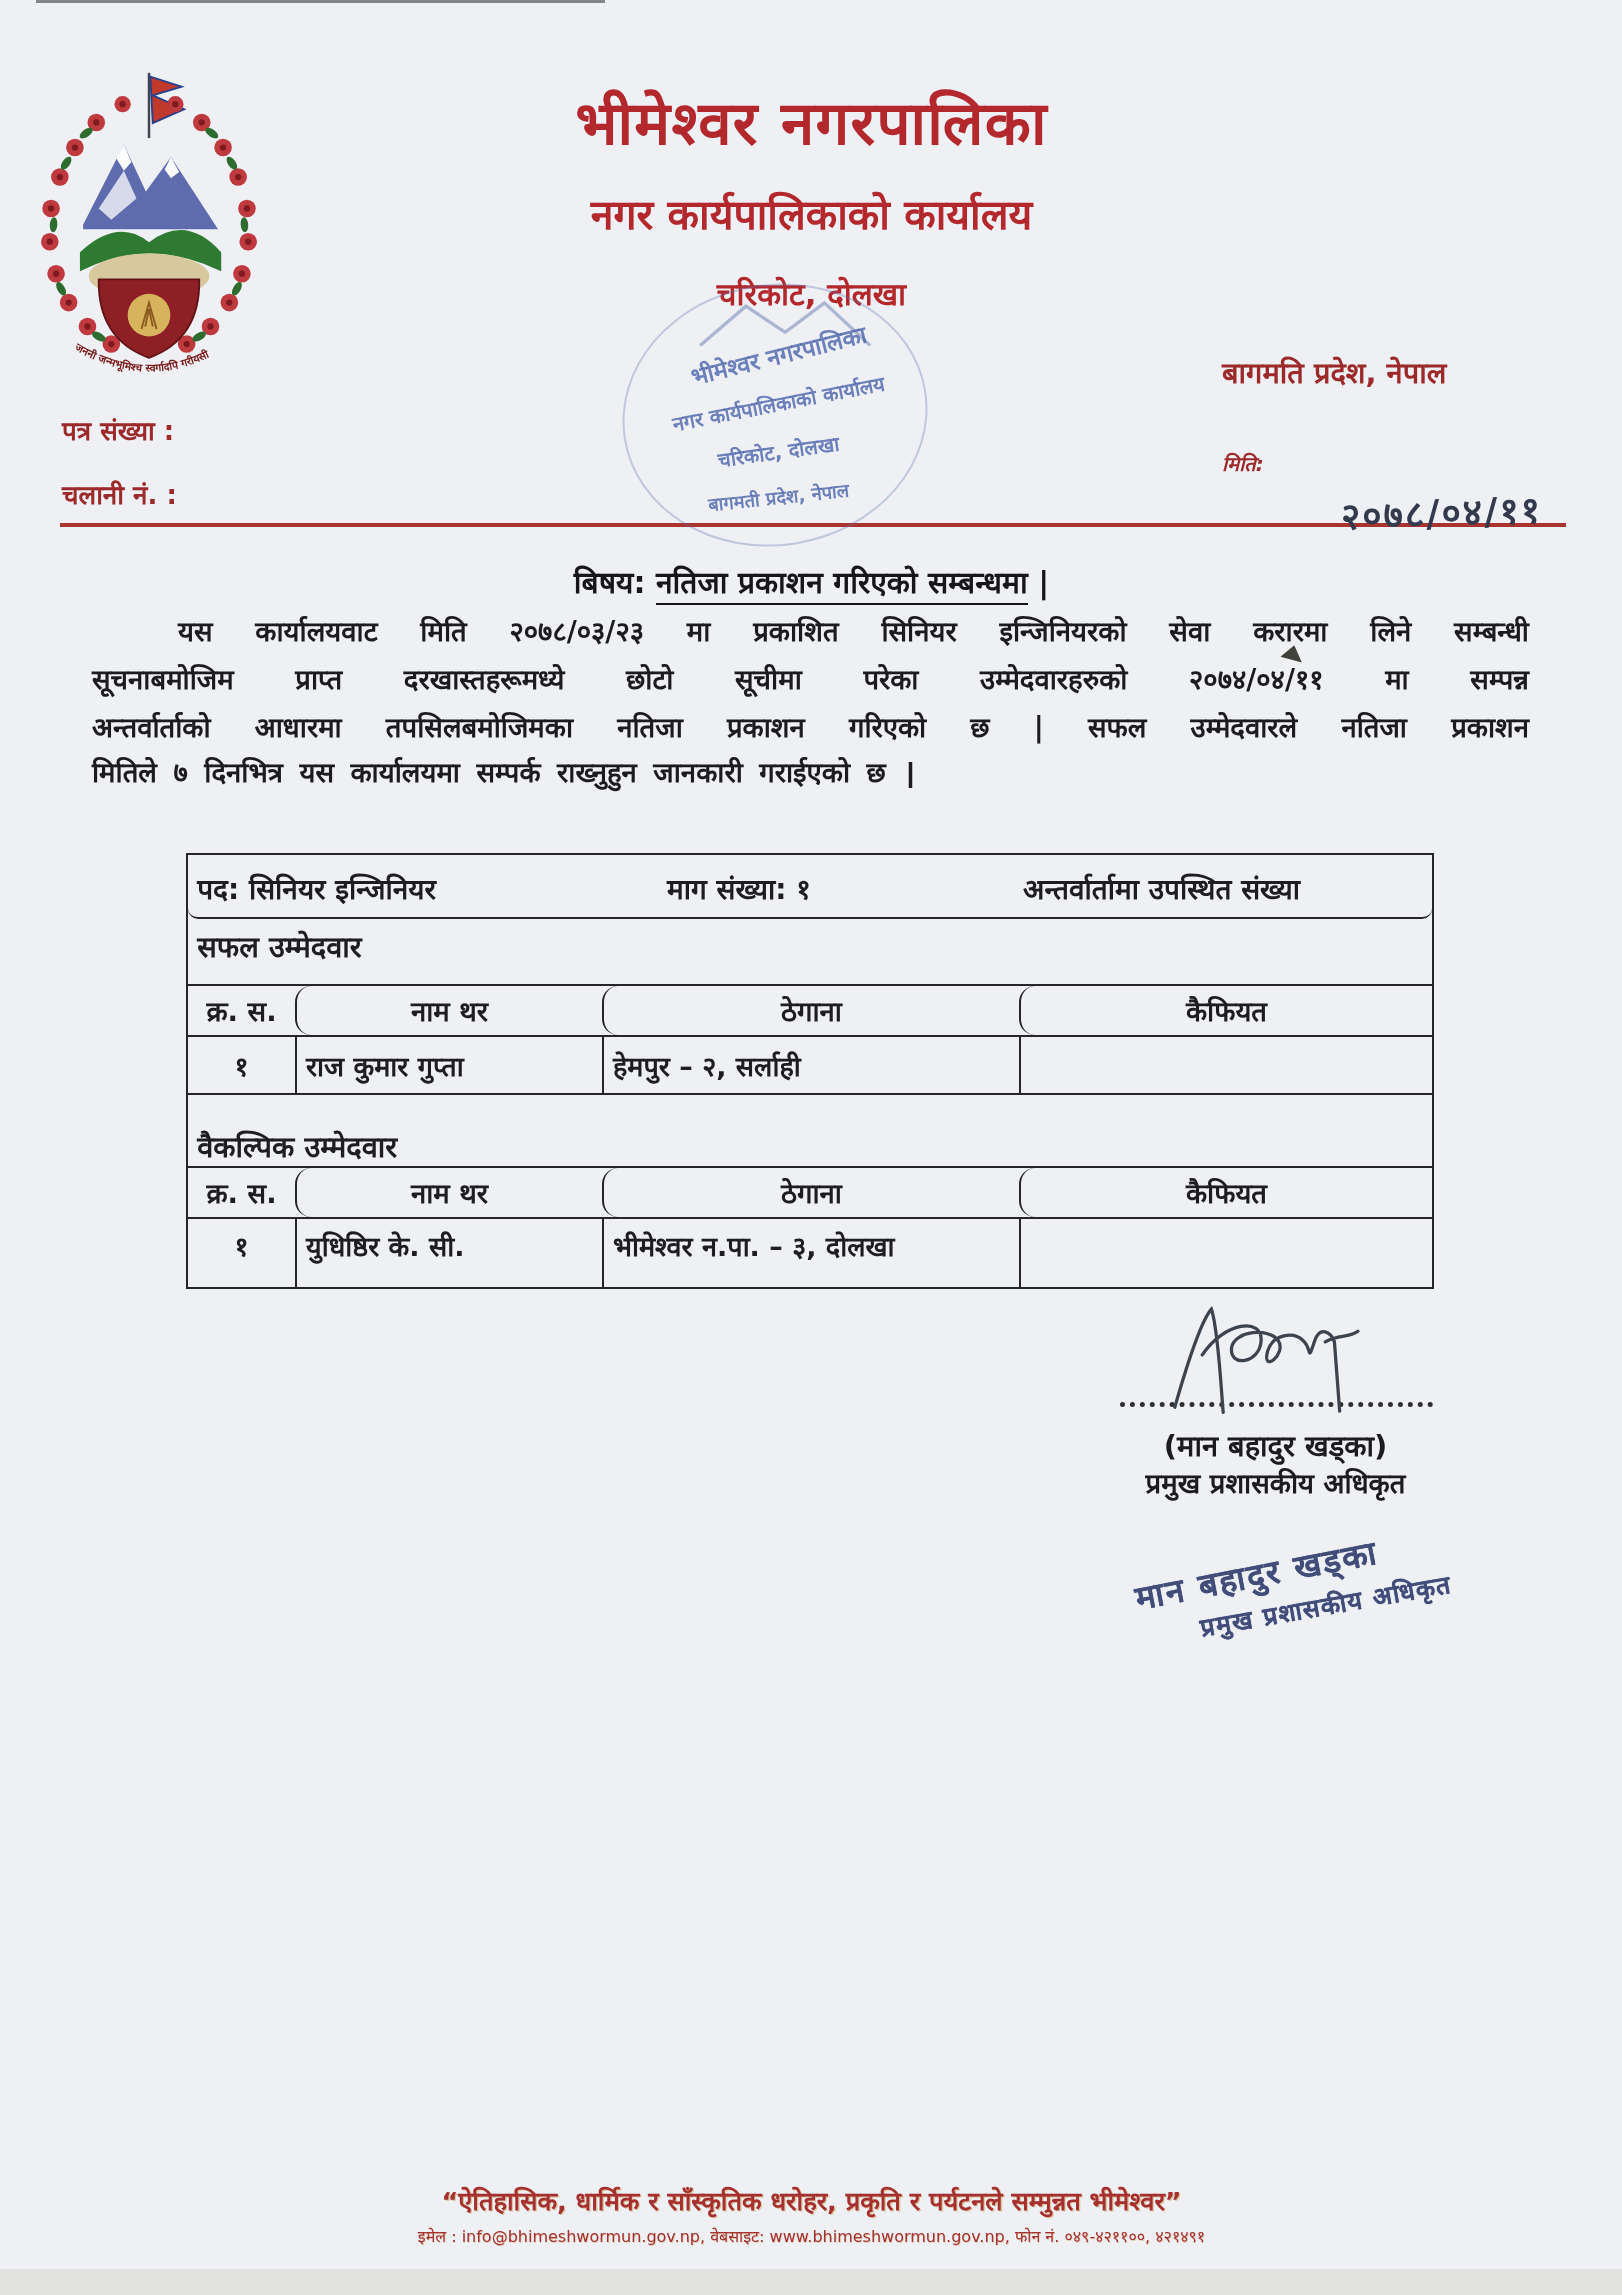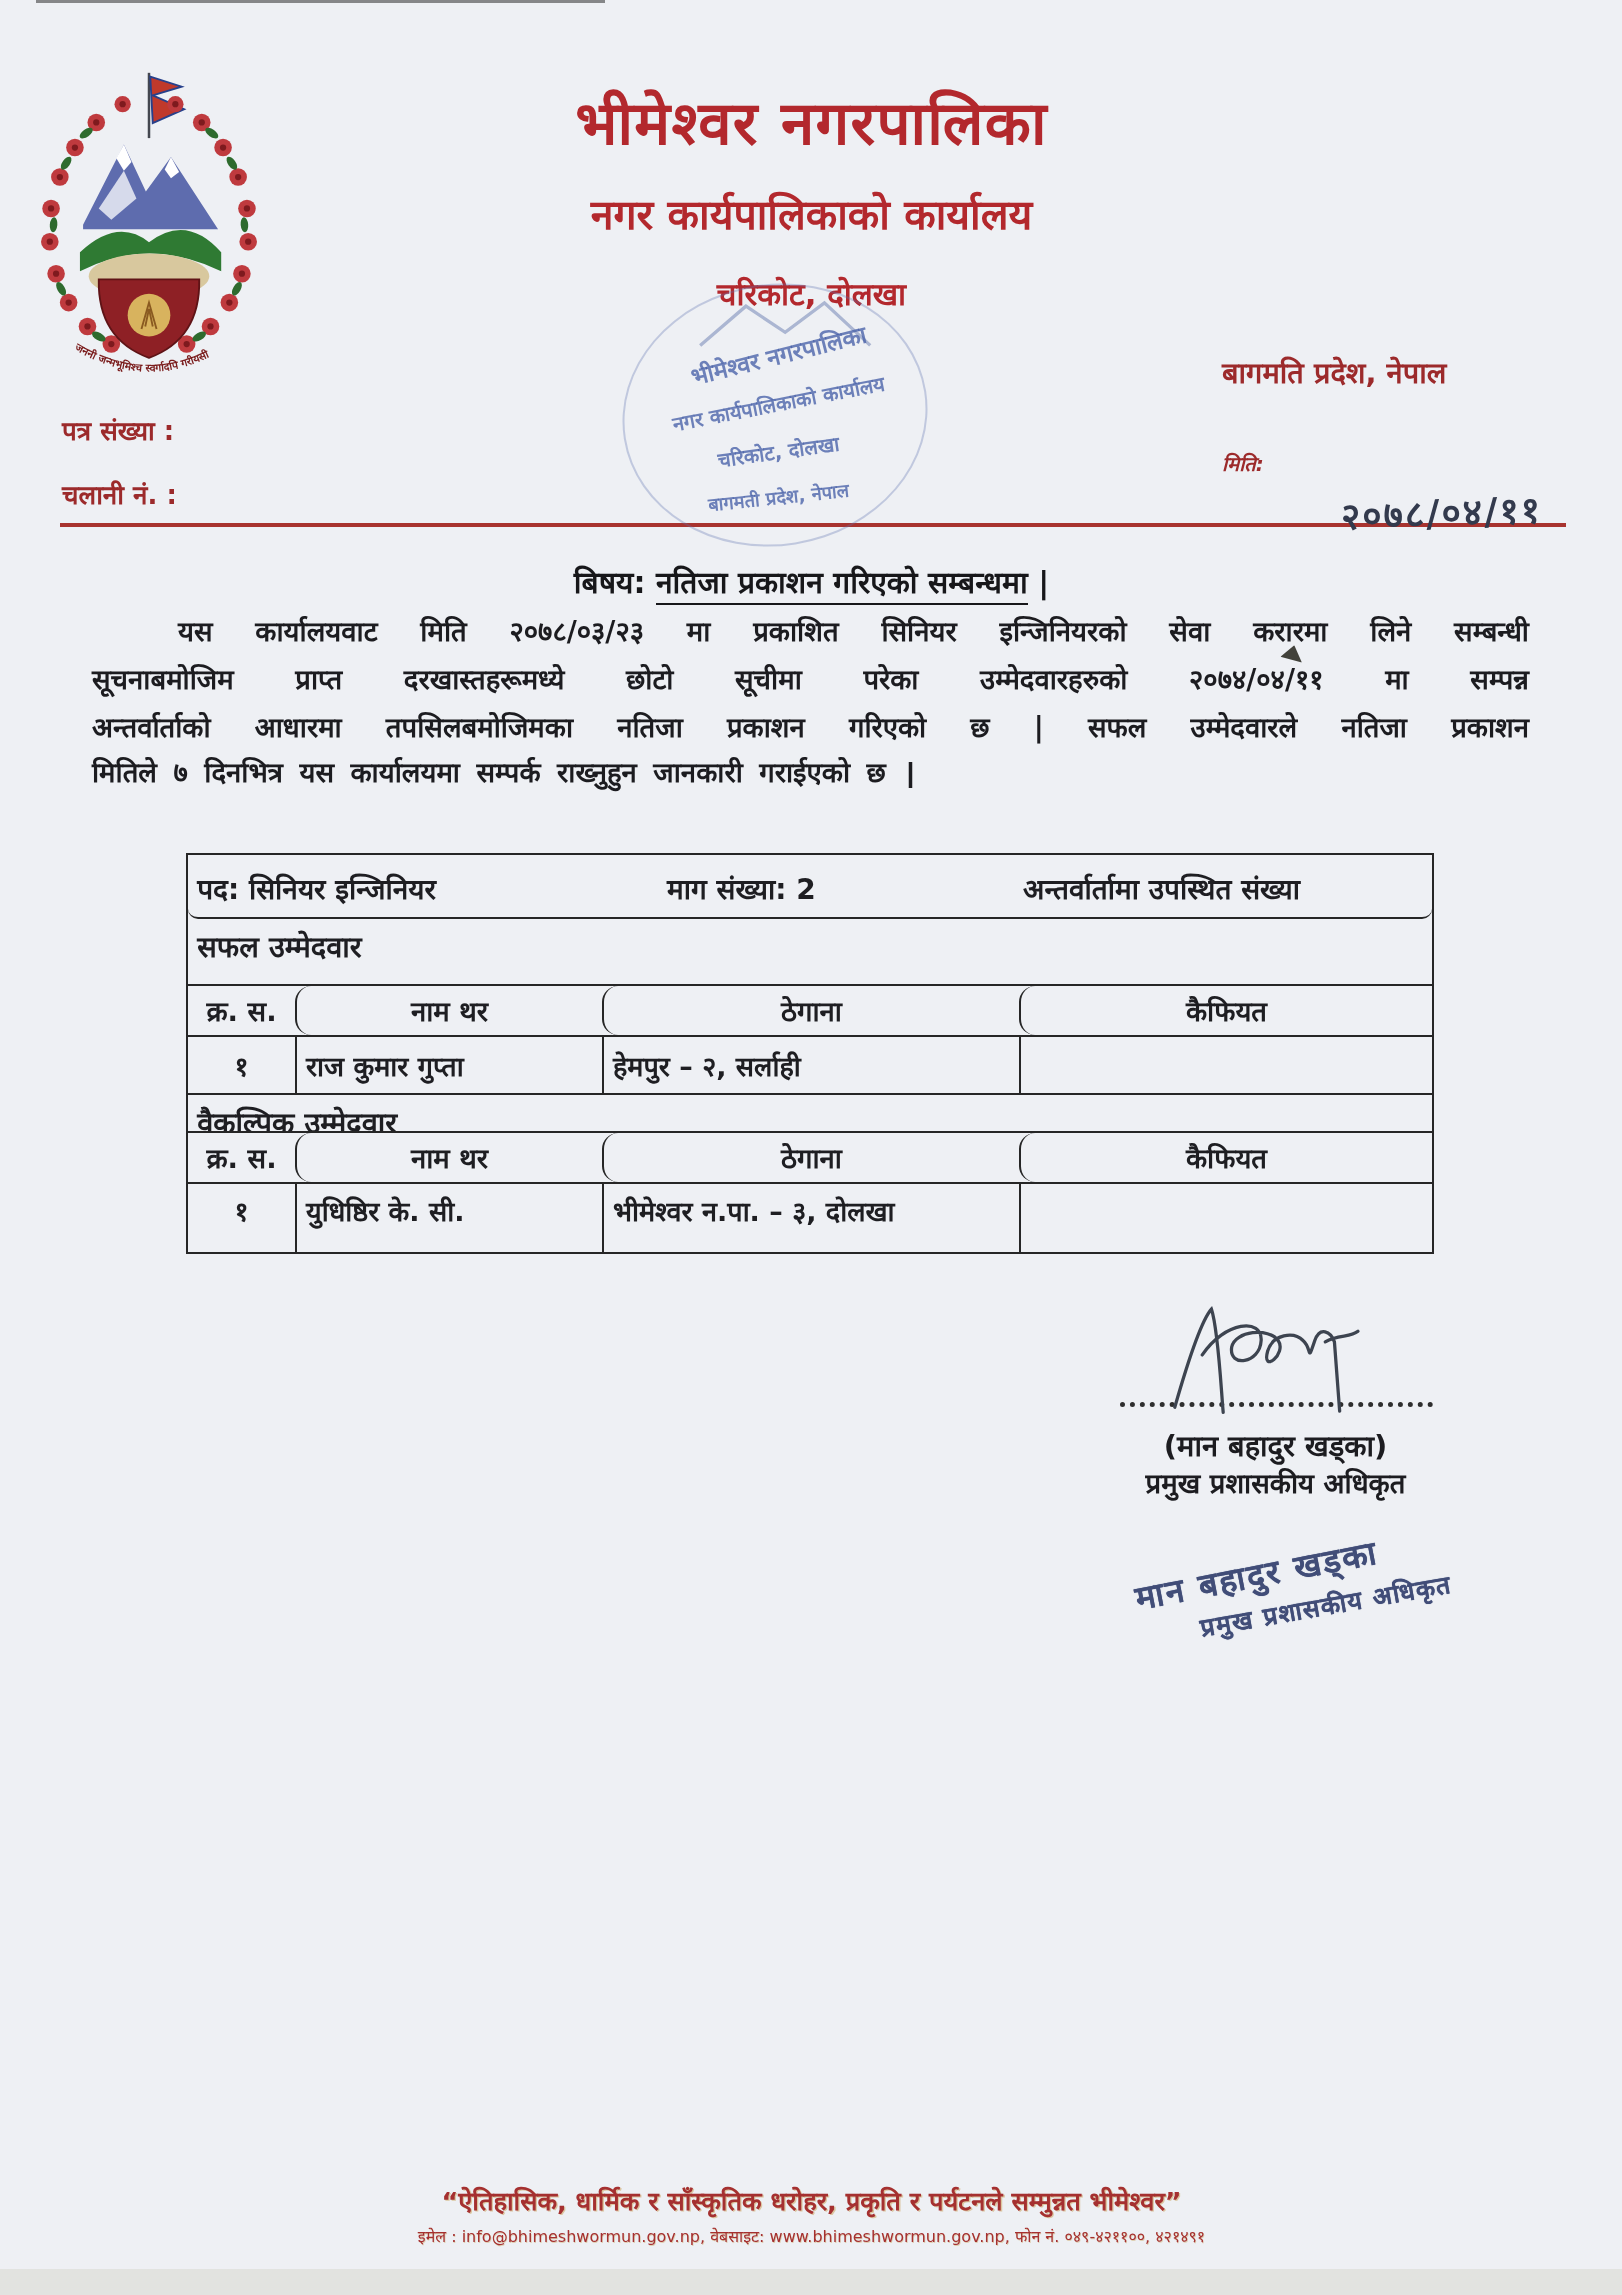--- a/index.html
+++ b/index.html
@@ -54,21 +54,21 @@
   }
 
   
   .tbl { left:186px; top:853px; width:1248px; border:2.6px solid #262626; background:transparent; }
   .trow { position:relative; border-bottom:2px solid #262626; overflow:hidden; }
   .trow:last-child { border-bottom:none; }
   .r-sum { height:64px;border-radius:10px; }
   .r-label-s { height:67px; }
   .r-head { height:51px; }
   .r-data-s { height:58px; }
-  .r-label-a { height:38px; }
+  .r-label-a { height:49px;margin-top:24px; }
   .r-data-a { height:68px; }
   .sum-cell { position:absolute; top:14.4px; font-size:28px; font-weight:bold; white-space:nowrap; }
   .sum-pos { left:9.2px; }
   .sum-demand { left:479px; }
   .sum-att { left:835px; width:357px; overflow:hidden; }
   .label-cell { padding:6.5px 0 0 9.2px; font-size:29px; font-weight:bold; }
   .grid4 { display:grid; grid-template-columns:107px 307px 417px auto; height:100%; }
   .grid4 > div { border-left:2px solid #262626; display:flex; align-items:center; overflow:hidden; }
   .grid4 > div:first-child { border-left:none; }
   .hc { justify-content:center; font-size:27.5px; font-weight:bold;border-radius:16px; }
@@ -214,21 +214,21 @@
     <div class="bline first">यस कार्यालयवाट मिति २०७८/०३/२३ मा प्रकाशित सिनियर इन्जिनियरको सेवा करारमा लिने सम्बन्धी</div>
     <div class="bline">सूचनाबमोजिम प्राप्त दरखास्तहरूमध्ये छोटो सूचीमा परेका उम्मेदवारहरुको २०७४/०४/११ मा सम्पन्न</div>
     <div class="bline">अन्तर्वार्ताको आधारमा तपसिलबमोजिमका नतिजा प्रकाशन गरिएको छ | सफल उम्मेदवारले नतिजा प्रकाशन</div>
     <div class="bline last">मितिले ७ दिनभित्र यस कार्यालयमा सम्पर्क राख्नुहुन जानकारी गराईएको छ |</div>
   </div>
   <div class="abs ink-mark"></div>
 
   <div class="abs tbl">
     <div class="trow r-sum">
       <span class="sum-cell sum-pos">पद: सिनियर इन्जिनियर</span>
-      <span class="sum-cell sum-demand">माग संख्या: 2</span>
+      <span class="sum-cell sum-demand">माग संख्या: १</span>
       <span class="sum-cell sum-att">अन्तर्वार्तामा उपस्थित संख्या</span>
     </div>
     <div class="trow r-label-s label-cell">सफल उम्मेदवार</div>
     <div class="trow r-head">
       <div class="grid4">
         <div class="hc">क्र. स.</div>
         <div class="hc">नाम थर</div>
         <div class="hc">ठेगाना</div>
         <div class="hc">कैफियत</div>
       </div>

